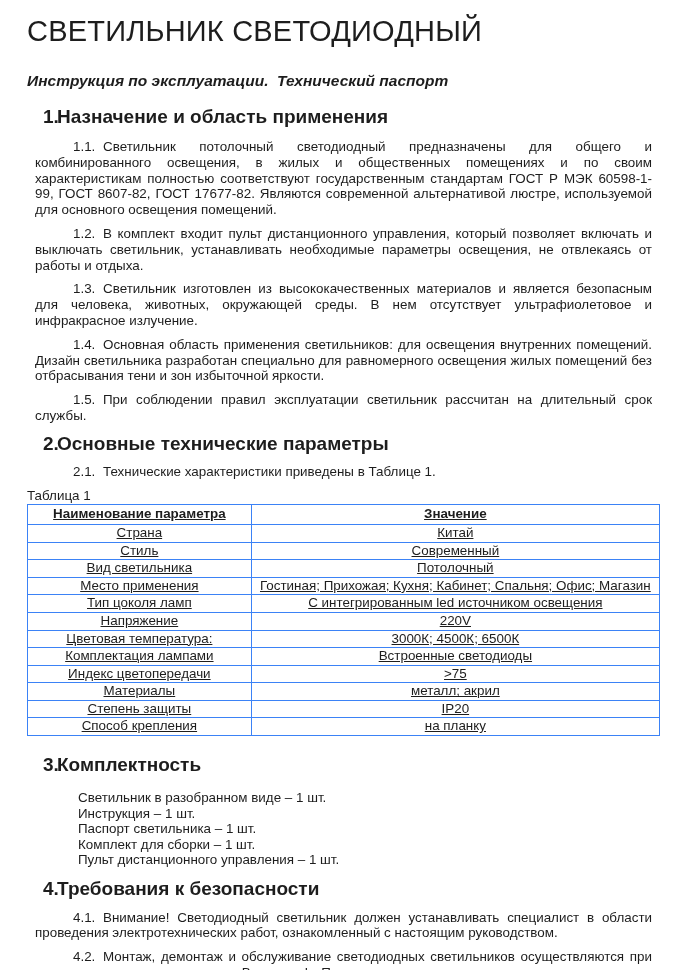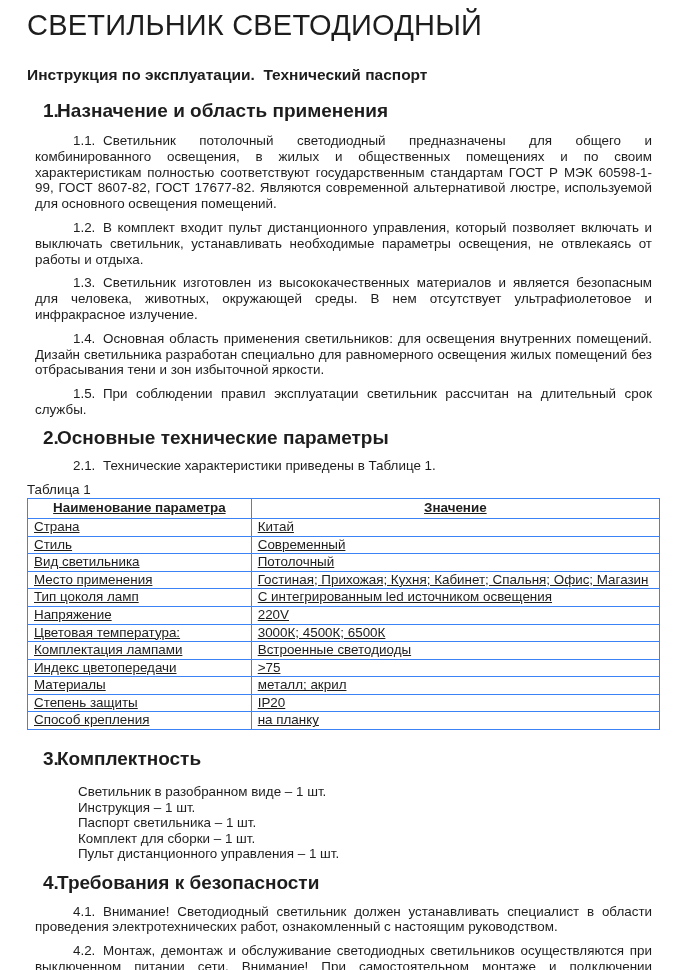--- a/index.html
+++ b/index.html
@@ -10,35 +10,36 @@
     color: #1d1d1d;
     font-family: "Liberation Sans", "DejaVu Sans", sans-serif;
     font-size: 13.4px;
     line-height: 15.8px;
     overflow: hidden;
   }
   .page {
     box-sizing: border-box;
     width: 687px;
     height: 970px;
-    padding: 8px 27px 0 27px;
+    padding: 14px 27px 0 27px;
   }
   .doc-title {
     font-size: 29px;
     font-weight: 400;
     line-height: 34px;
     margin: 0 0 23px 0;
     letter-spacing: 0.2px;
   }
   .doc-subtitle {
     font-size: 15.5px;
     font-weight: 700;
     line-height: 19px;
     margin: 0;
     white-space: pre-wrap;
+    font-style: italic;
   }
   h2.section-heading {
     font-size: 19px;
     font-weight: 700;
     line-height: 19px;
     margin: 0;
     padding-left: 16px;
   }
   h2.s1 { margin: 17px 0 13px 0; }
   h2.s2 { margin: 10px 0 11px 0; }
@@ -66,21 +67,21 @@
     font-size: 13.4px;
     line-height: 14.6px;
     vertical-align: middle;
     text-decoration: underline;
   }
   .spec-table th {
     font-weight: 700;
     text-align: center;
     padding: 2px 6px;
   }
-  .spec-table td { padding: 1px 6px; }
+  .spec-table td { padding: 1px 6px; text-align: center; }
   .spec-table .col-name { width: 35.4%; }
   ul.kit-list {
     list-style: none;
     margin: 0;
     padding: 0 0 0 51px;
     line-height: 15.5px;
   }
   ul.kit-list li { margin: 0; }
 </style>
 </head>

